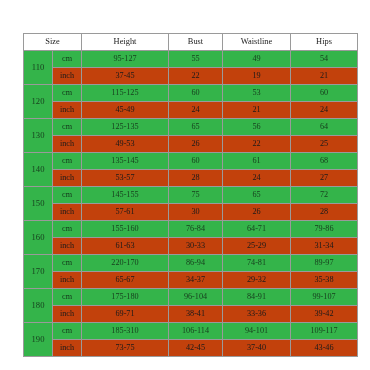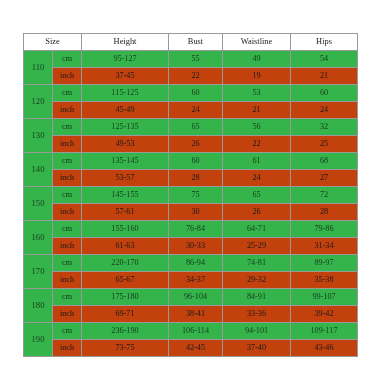--- a/index.html
+++ b/index.html
@@ -134,21 +134,21 @@
           <td>24</td>
           <td>21</td>
           <td>24</td>
         </tr>
         <tr class="metric group-start">
           <td class="size-cell" rowspan="2">130</td>
           <td class="unit-cell">cm</td>
           <td>125-135</td>
           <td>65</td>
           <td>56</td>
-          <td>32</td>
+          <td>64</td>
         </tr>
         <tr class="imperial">
           <td class="unit-cell">inch</td>
           <td>49-53</td>
           <td>26</td>
           <td>22</td>
           <td>25</td>
         </tr>
         <tr class="metric group-start">
           <td class="size-cell" rowspan="2">140</td>
@@ -221,21 +221,21 @@
         <tr class="imperial">
           <td class="unit-cell">inch</td>
           <td>69-71</td>
           <td>38-41</td>
           <td>33-36</td>
           <td>39-42</td>
         </tr>
         <tr class="metric group-start">
           <td class="size-cell" rowspan="2">190</td>
           <td class="unit-cell">cm</td>
-          <td>236-190</td>
+          <td>185-310</td>
           <td>106-114</td>
           <td>94-101</td>
           <td>109-117</td>
         </tr>
         <tr class="imperial">
           <td class="unit-cell">inch</td>
           <td>73-75</td>
           <td>42-45</td>
           <td>37-40</td>
           <td>43-46</td>

